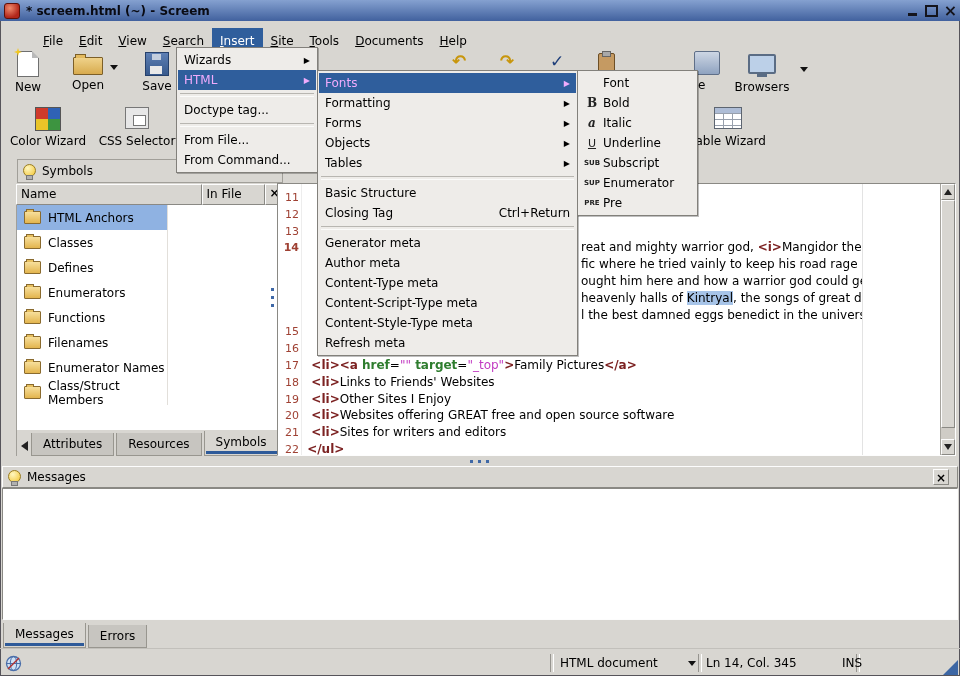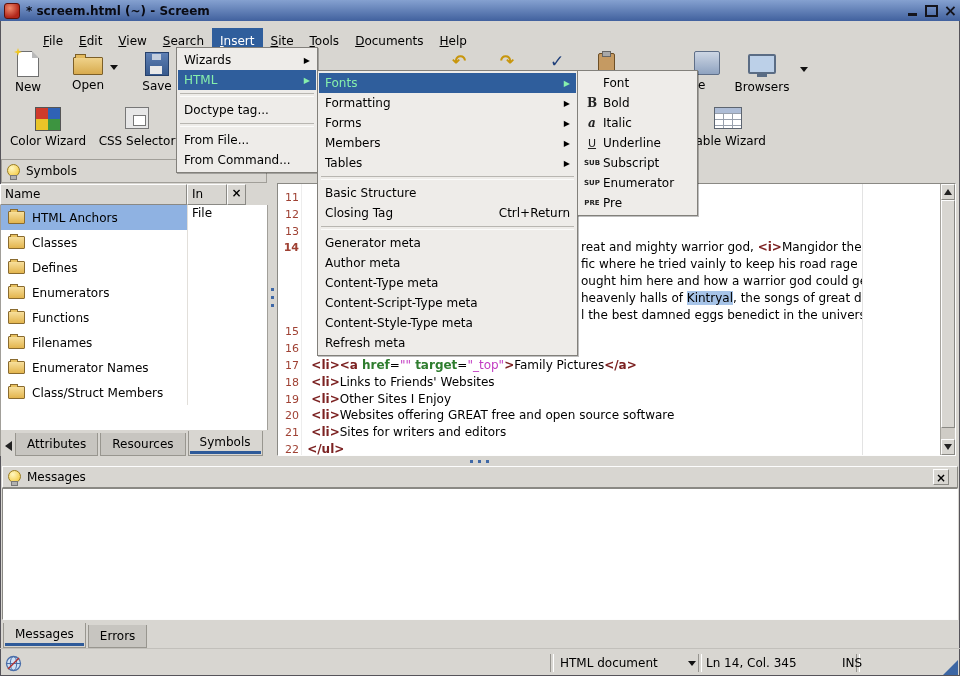--- a/index.html
+++ b/index.html
@@ -50,33 +50,33 @@
     background-image:linear-gradient(90deg,#cf3a2b 50%,#2f62b5 50%),linear-gradient(90deg,#e9c428 50%,#3d9440 50%);
     background-size:100% 50%;background-repeat:no-repeat;background-position:top,bottom;}
   .ic-css{width:22px;height:20px;margin:0 auto;position:relative;background:#e7e7e7;border:1px solid #777;}
   .ic-css:after{content:"";position:absolute;right:2px;bottom:2px;width:11px;height:9px;background:#fff;border:1px solid #777;}
   .ic-table{width:26px;height:20px;margin:0 auto;border:1px solid #5d6570;background-color:#fff;
     background-image:linear-gradient(#aebdd6 5px,transparent 5px),
       repeating-linear-gradient(to right,transparent 0 8px,#98a0ac 8px 9px),
       repeating-linear-gradient(to bottom,transparent 0 5px,#98a0ac 5px 6px);}
 
   
-  #sidebar{left:0;top:158px;width:268px;height:298px;}
+  #sidebar{left:0;top:158px;width:268px;height:298px;padding-left:16px;}
   #panelhdr{height:24px;display:flex;align-items:center;border:1px solid #a19f99;background:#d8d6d1;box-sizing:border-box;margin:1px;}
   .bulb{width:11px;height:11px;border-radius:50%;margin:0 6px 2px 5px;position:relative;
         background:radial-gradient(circle at 35% 30%,#fff7c0,#f2c430);border:1px solid #9a7d20;}
   .bulb:after{content:"";position:absolute;bottom:-4px;left:2px;width:5px;height:3px;background:#b0b0b0;border:1px solid #777;}
   #colhdr{height:21px;display:flex;}
   .hdrbtn{box-sizing:border-box;height:21px;line-height:19px;padding-left:4px;background:#d8d6d1;
           border:1px solid;border-color:#fdfdfd #8a8984 #8a8984 #fdfdfd;}
   .xglyph{display:block;text-align:center;line-height:17px;}
   .xglyph:before{content:"×";font-weight:bold;font-size:12px;}
   #symbol-list{height:225px;background:#fff;overflow:hidden;border-left:1px solid #a19f99;border-right:1px solid #a19f99;}
   .srow{display:flex;align-items:center;height:25px;}
-  .c1{width:187px;height:100%;display:flex;align-items:center;padding-left:4px;box-sizing:border-box;border-right:1px solid #e2dfda;}
+  .c1{width:151px;height:100%;display:flex;align-items:center;padding-left:4px;box-sizing:border-box;border-right:1px solid #e2dfda;}
   .srow.sel .c1{background:#8fb2e2;}
   .folder{width:15px;height:11px;background:linear-gradient(#f7df9c,#e3b54e);border:1px solid #8a6b2f;
           border-radius:1px;position:relative;margin:0 7px 0 3px;flex:none;}
   .folder:before{content:"";position:absolute;top:-3px;left:1px;width:6px;height:2px;background:#e8c161;
           border:1px solid #8a6b2f;border-bottom:none;}
   .tabrow{display:flex;align-items:flex-end;height:26px;padding-top:2px;box-sizing:border-box;}
   .tabarrow{width:14px;height:20px;display:flex;align-items:center;justify-content:center;}
   .tri-left{width:0;height:0;border-top:5px solid transparent;border-bottom:5px solid transparent;border-right:7px solid #222;}
   .stab{position:relative;height:22px;line-height:22px;padding:0 11px;background:#c7c5c0;
         border:1px solid #98968f;border-top:none;margin-right:2px;white-space:nowrap;}
@@ -133,21 +133,21 @@
   #menu-fonts{left:577px;top:70px;width:121px;z-index:32;box-sizing:border-box;}
   .mitem{display:flex;align-items:center;height:20px;padding:0 6px;white-space:nowrap;}
   .menu-icons .mitem{padding-left:2px;}
   .mi{width:22px;text-align:center;flex:none;color:#222;}
   .mi.ib{font-family:"DejaVu Serif",serif;font-weight:bold;font-size:12px;}
   .mi.ii{font-family:"DejaVu Serif",serif;font-style:italic;font-weight:bold;font-size:12px;}
   .mi.iu{text-decoration:underline;font-size:11px;}
   .mi.is{font-size:7px;font-weight:bold;}
   .mright{margin-left:auto;padding-left:16px;}
   .marrow{font-size:8px;}
-  .mitem.hl{background:#2f5e9c;color:#86efac;}
+  .mitem.hl{background:#2f5e9c;color:#f0abfc;}
   .msep{height:2px;margin:3px 2px;border-top:1px solid #b8b6b1;border-bottom:1px solid #fbfbfa;}
 </style>
 </head>
 <body>
 
 <div id="app">
 
   <div id="titlebar" class="abs">
     <span id="winicon"></span>
     <span id="wintitle">* screem.html (~) - Screem</span>
@@ -219,21 +219,21 @@
     </div>
   </div>
 
   <div id="sidebar" class="abs">
     <div id="panelhdr">
       <span class="bulb"></span>
       <span>Symbols</span>
     </div>
     <div id="colhdr">
       <div class="hdrbtn" style="width:187px">Name</div>
-      <div class="hdrbtn" style="width:40px">In File</div>
+      <div class="hdrbtn" style="width:64px">In File</div>
       <div class="hdrbtn" style="width:19px;padding:0">
           <span class="xglyph"></span>
         </div>
     </div>
     <div id="symbol-list">
         <div class="srow sel">
           <span class="c1">
             <span class="folder"></span>
             <span>HTML Anchors</span>
           </span>
@@ -439,21 +439,21 @@
       </div>
       <div class="mitem">
         <span class="ml">Formatting</span>
         <span class="mright marrow">▶</span>
       </div>
       <div class="mitem">
         <span class="ml">Forms</span>
         <span class="mright marrow">▶</span>
       </div>
       <div class="mitem">
-        <span class="ml">Members</span>
+        <span class="ml">Objects</span>
         <span class="mright marrow">▶</span>
       </div>
       <div class="mitem">
         <span class="ml">Tables</span>
         <span class="mright marrow">▶</span>
       </div>
       <div class="msep"></div>
       <div class="mitem">
         <span class="ml">Basic Structure</span>
       </div>

